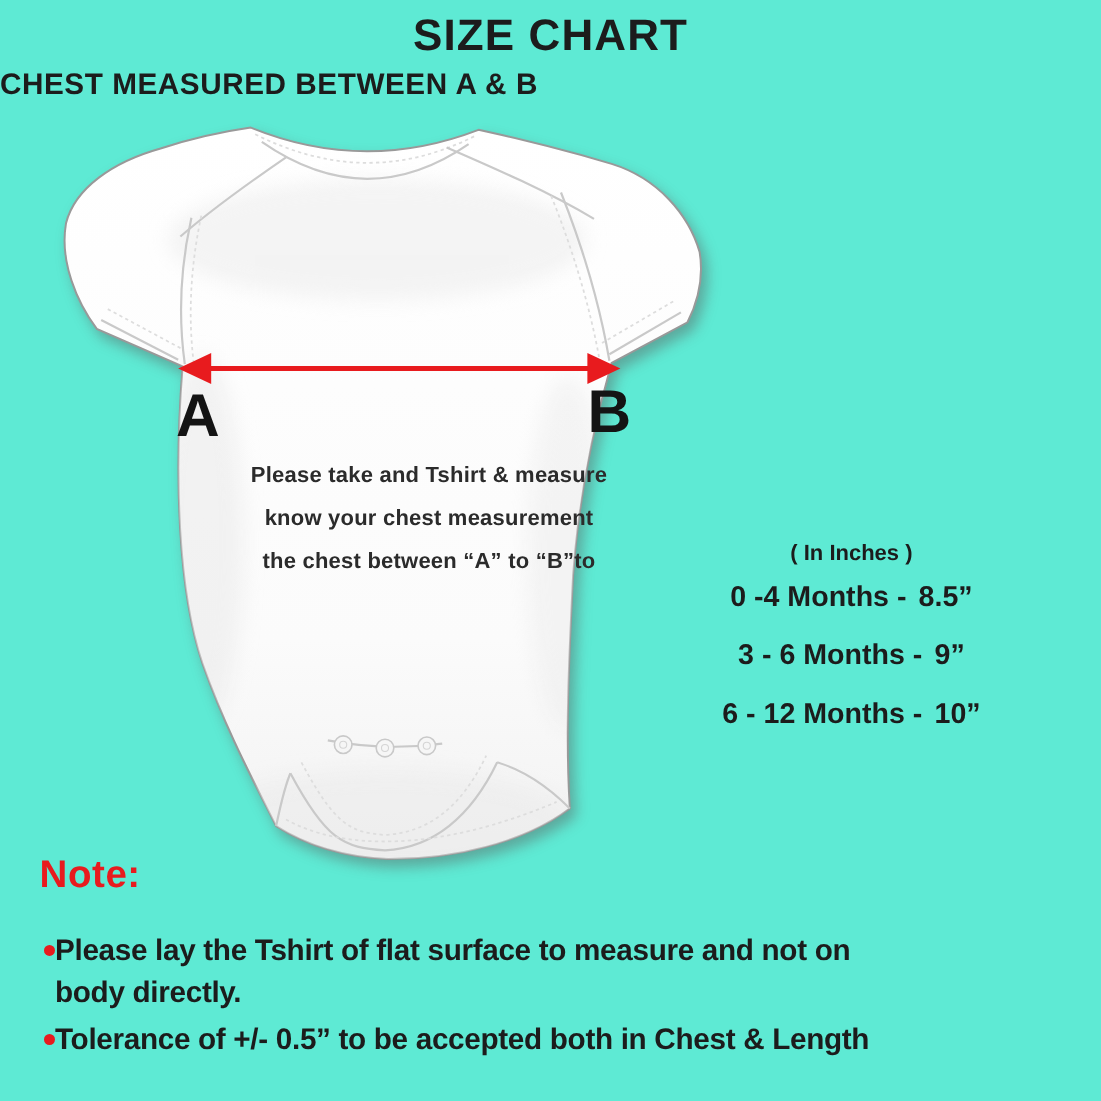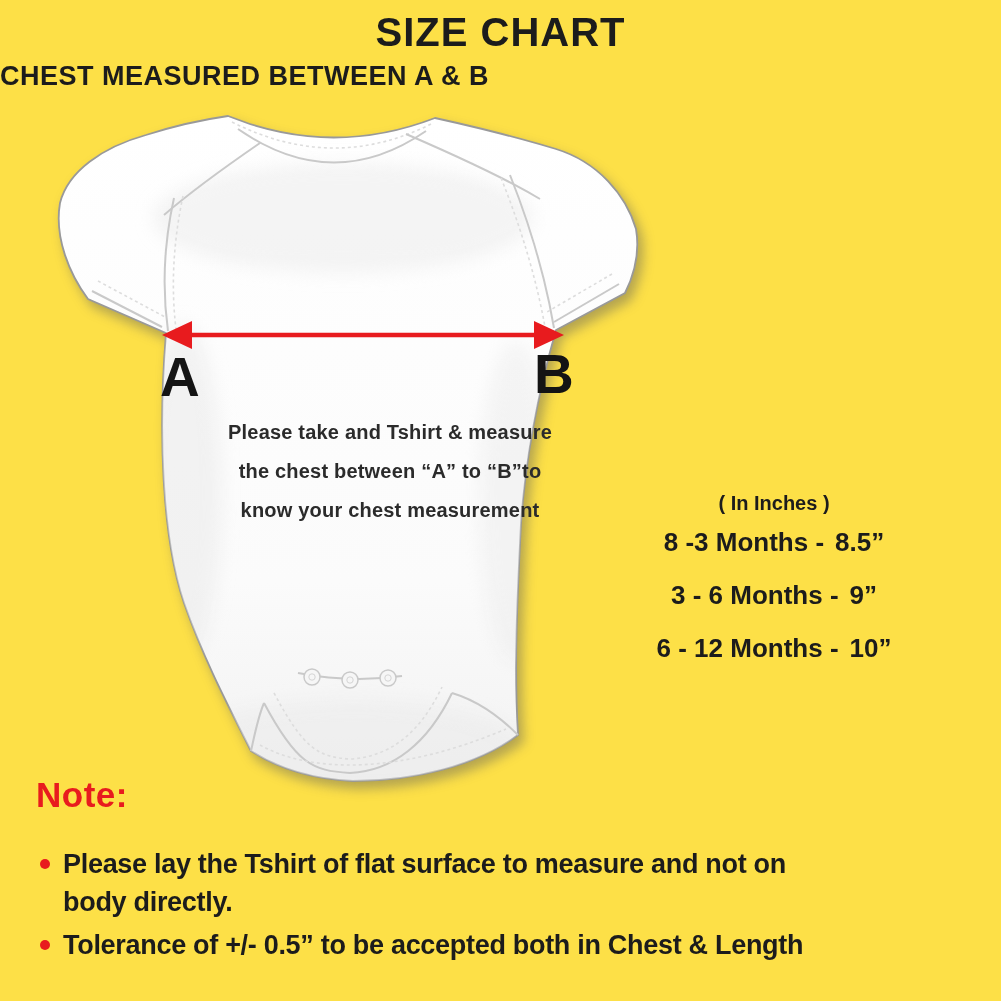--- a/index.html
+++ b/index.html
@@ -1,17 +1,17 @@
 <!DOCTYPE html>
 <html style="--accent-red: #e81b1e; --text-black: #1c1c1c;"><head>
 <meta charset="utf-8">
 <style>
   html,body{margin:0;padding:0;background:#ffffff;}
   .page{
-    position:relative;width:1001px;height:1001px;background:#fde047;overflow:hidden;
+    position:relative;width:1001px;height:1001px;background:#5eead4;overflow:hidden;
     font-family:"Liberation Sans",sans-serif;color:var(--text-black,#1c1c1c);
   }
   .title{
     position:absolute;top:10px;left:0;width:100%;text-align:center;
     font-size:40px;font-weight:700;letter-spacing:1px;color:var(--text-black,#1c1c1c);
   }
   .subtitle{
     position:absolute;top:61px;left:0;width:100%;text-align:left;
     font-size:27px;font-weight:700;letter-spacing:0.5px;color:var(--text-black,#1c1c1c);
   }
@@ -38,21 +38,21 @@
   .m-heading{font-size:22px;font-weight:700;color:var(--accent-red,#e81b1e);line-height:25px;}
   .m-sub{font-size:20px;font-weight:700;margin-top:2px;line-height:23px;color:#1c1c1c;}
   .size-rows{margin-top:12px;}
   .size-row{font-size:26px;font-weight:700;line-height:30px;margin-bottom:23px;color:#1c1c1c;}
   .size-row .val{margin-left:11px;}
   .note-heading{
     position:absolute;left:36px;top:775px;font-size:35px;font-weight:700;
     color:var(--accent-red,#e81b1e);letter-spacing:0.5px;
   }
   .note-list{position:absolute;left:40px;top:845px;width:940px;}
-  .note-item{display:flex;gap:13px;margin-bottom:5px;}
+  .note-item{display:flex;margin-bottom:5px;}
   .bullet{
     flex:0 0 auto;width:10px;height:10px;border-radius:50%;
     background:var(--accent-red,#e81b1e);margin-top:14px;
   }
   .note-text{font-size:27px;font-weight:700;line-height:38px;color:#1c1c1c;letter-spacing:-0.3px;}
   .note-line{display:block;}
 </style>
 </head>
 <body>
 
@@ -120,29 +120,29 @@
     <line class="shaft" x1="24" y1="20" x2="382" y2="20"></line>
     <polygon class="head" points="2,20 32,6 32,34"></polygon>
     <polygon class="head" points="404,20 374,6 374,34"></polygon>
   </svg>
 
   <div class="point-label point-a">A</div>
   <div class="point-label point-b">B</div>
 
   <div class="instructions">
     <div class="instr-line">Please take and Tshirt &amp; measure</div>
+    <div class="instr-line">know your chest measurement</div>
     <div class="instr-line">the chest between “A” to “B”to</div>
-    <div class="instr-line">know your chest measurement</div>
   </div>
 
   <div class="size-panel">
     <div class="m-sub">( In Inches )</div>
     <div class="size-rows">
       <div class="size-row">
-        <span>8 -3 Months -</span><span class="val">8.5”</span>
+        <span>0 -4 Months -</span><span class="val">8.5”</span>
       </div>
       <div class="size-row">
         <span>3 - 6 Months -</span><span class="val">9”</span>
       </div>
       <div class="size-row">
         <span>6 - 12 Months -</span><span class="val">10”</span>
       </div>
     </div>
   </div>
 

